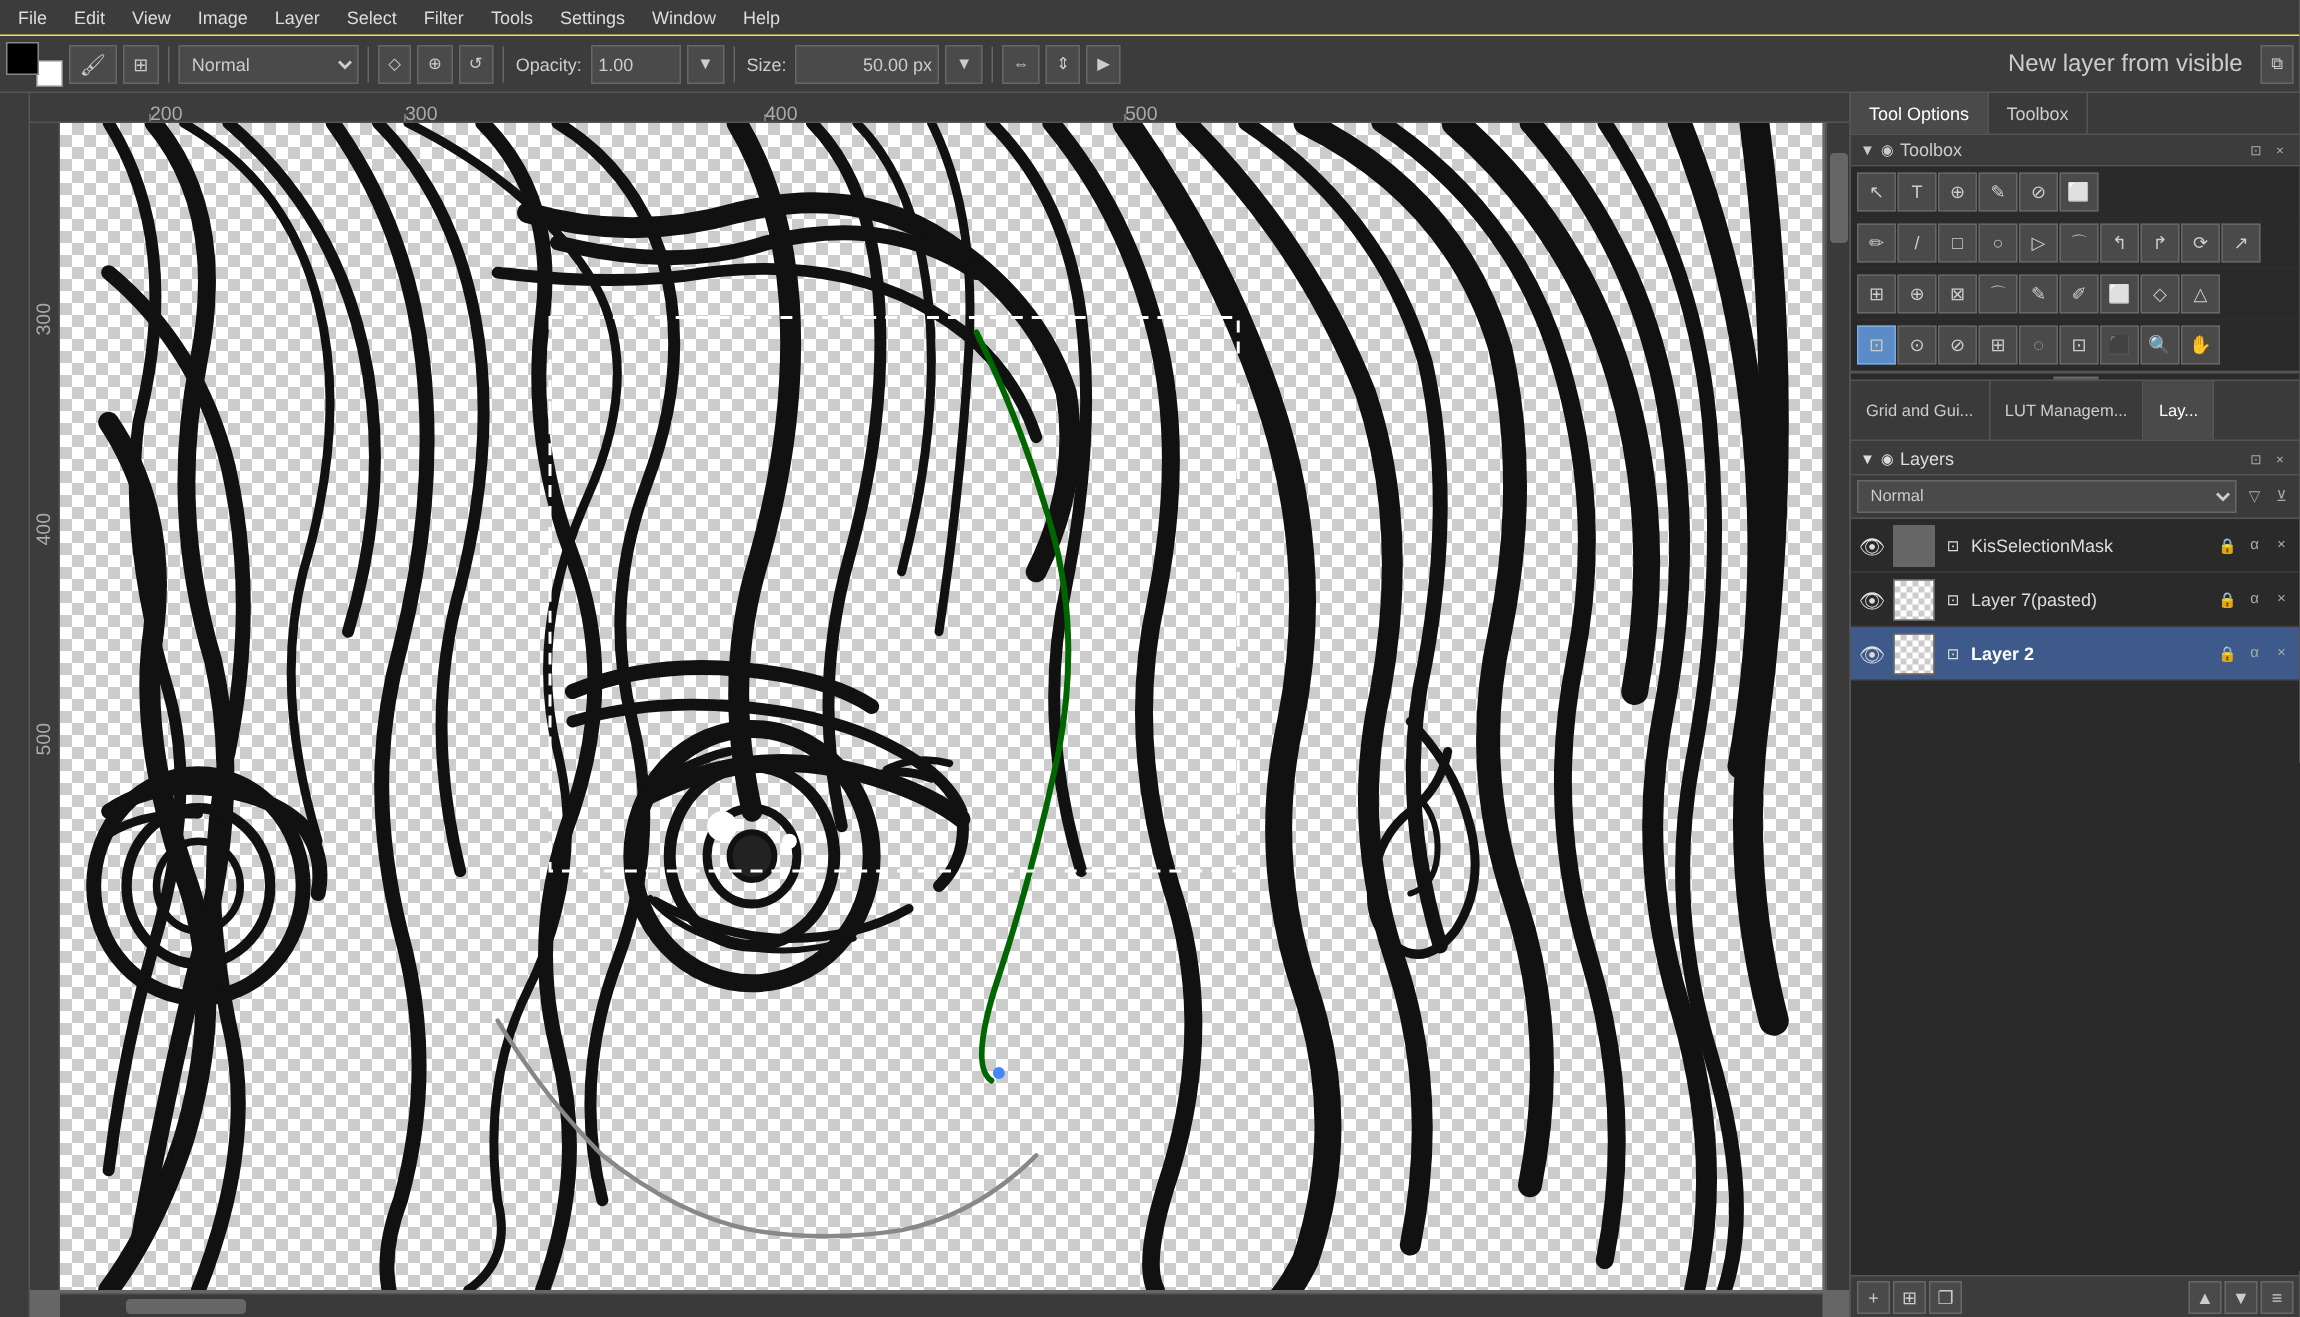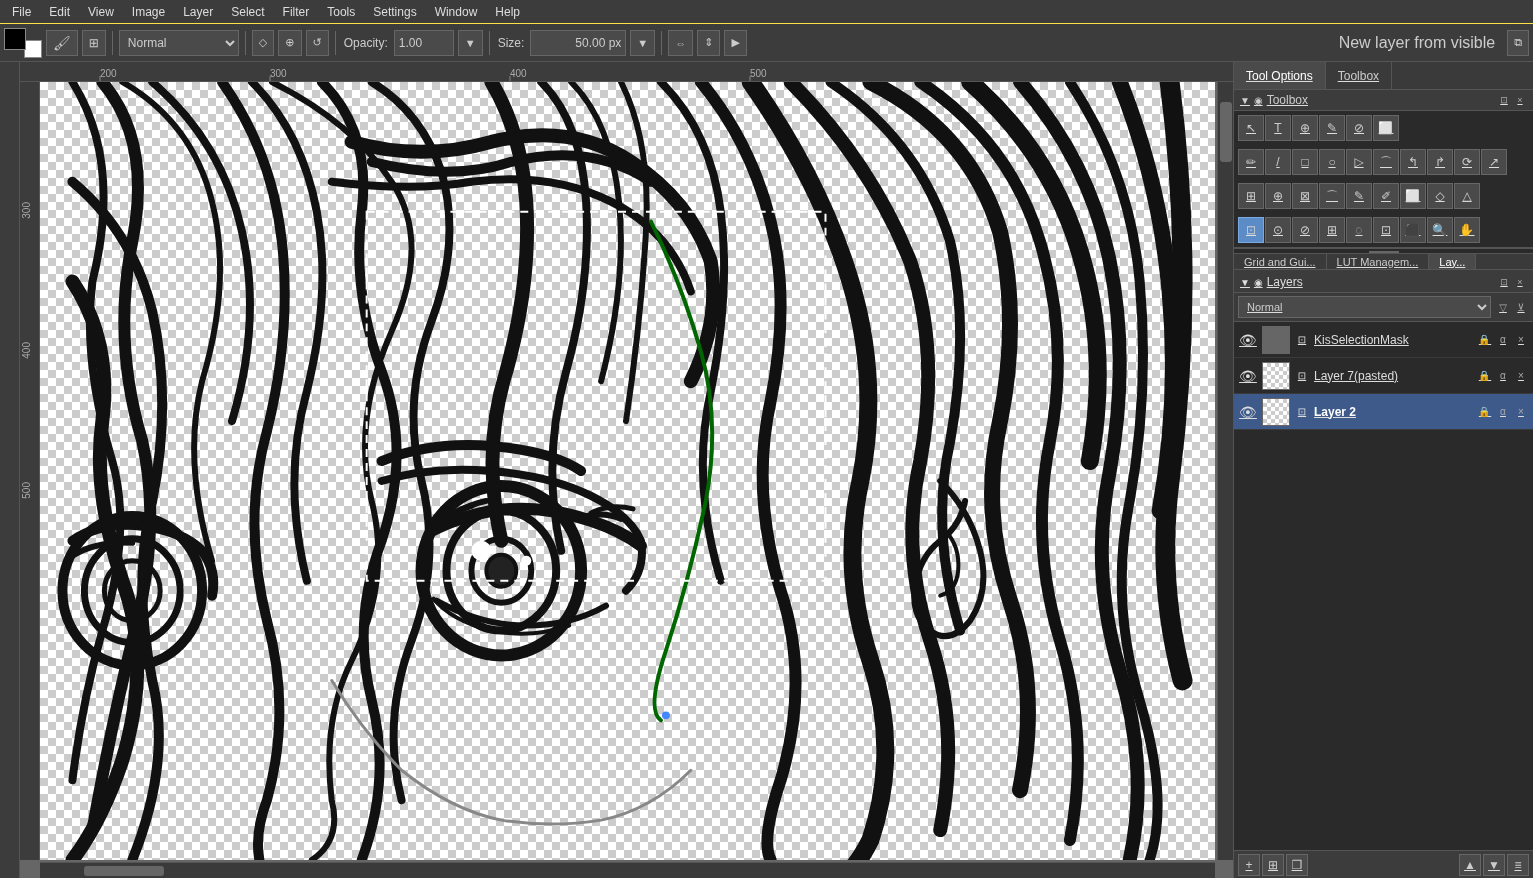--- a/index.html
+++ b/index.html
@@ -54,21 +54,21 @@
       background-image:
         repeating-conic-gradient(#ccc 0% 25%, #fff 0% 50%);
       background-size: 16px 16px;
       position: relative;
       overflow: hidden;
     }
 
     
     #right-panel {
       width: 300px; background: #3c3c3c; border-left: 1px solid #555;
-      display: flex; flex-direction: column; text-decoration: underline;
+      display: flex; flex-direction: column;
     }
 
     
     #panel-tabs {
       display: flex; background: #3a3a3a; border-bottom: 1px solid #555; height: 28px;
     }
     .panel-tab {
       padding: 4px 12px; cursor: pointer; font-size: 12px; color: #ccc;
       border-right: 1px solid #555; display: flex; align-items: center;
     }
@@ -90,21 +90,21 @@
       display: flex; align-items: center; justify-content: center;
       cursor: pointer; font-size: 12px; color: #ccc;
     }
     .tool-btn.active { background: #5b8cc8; border-color: #7aaae0; }
 
     
     #docked-panels { display: flex; flex-direction: column; gap: 2px; flex: 1; overflow: hidden; }
 
     
     #sub-panel-tabs {
-      display: flex; background: #3a3a3a; border-bottom: 1px solid #555; height: 16px; flex-shrink: 0;
+      display: flex; background: #3a3a3a; border-bottom: 1px solid #555; height: 40px; flex-shrink: 0;
     }
     .sub-panel-tab {
       padding: 3px 10px; cursor: pointer; font-size: 11px; color: #ccc;
       border-right: 1px solid #555; display: flex; align-items: center;
     }
     .sub-panel-tab.active { background: #4a4a4a; color: #fff; }
 
     
     #layers-panel { flex: 1; display: flex; flex-direction: column; overflow: hidden; }
     .layers-header { display: flex; align-items: center; padding: 3px 6px; background: #3c3c3c; border-bottom: 1px solid #555; }
@@ -126,21 +126,21 @@
     .layer-action-btn { width: 16px; height: 16px; display: flex; align-items: center; justify-content: center; font-size: 10px; color: #aaa; cursor: pointer; }
 
     
     .layers-toolbar {
       display: flex; align-items: center; background: #3c3c3c; border-top: 1px solid #555;
       height: 28px; padding: 0 4px; gap: 2px;
     }
     .layers-tb-btn { width: 22px; height: 22px; background: #4a4a4a; border: 1px solid #666; display: flex; align-items: center; justify-content: center; cursor: pointer; font-size: 12px; color: #ccc; }
 
     
-    .ruler-mark { position: absolute; font-size: 10px; color: #aaa; }
+    .ruler-mark { position: absolute; font-size: 13px; color: #aaa; }
 
     
     #hscroll { height: 16px; background: #3a3a3a; border-top: 1px solid #555; display: flex; align-items: center; padding: 0 4px; }
     #vscroll { width: 16px; background: #3a3a3a; border-left: 1px solid #555; position: absolute; top: 20px; right: 0; bottom: 18px; }
 
     
     .anime-canvas {
       position: absolute; top: 0; left: 0; width: 100%; height: 100%;
     }
 

